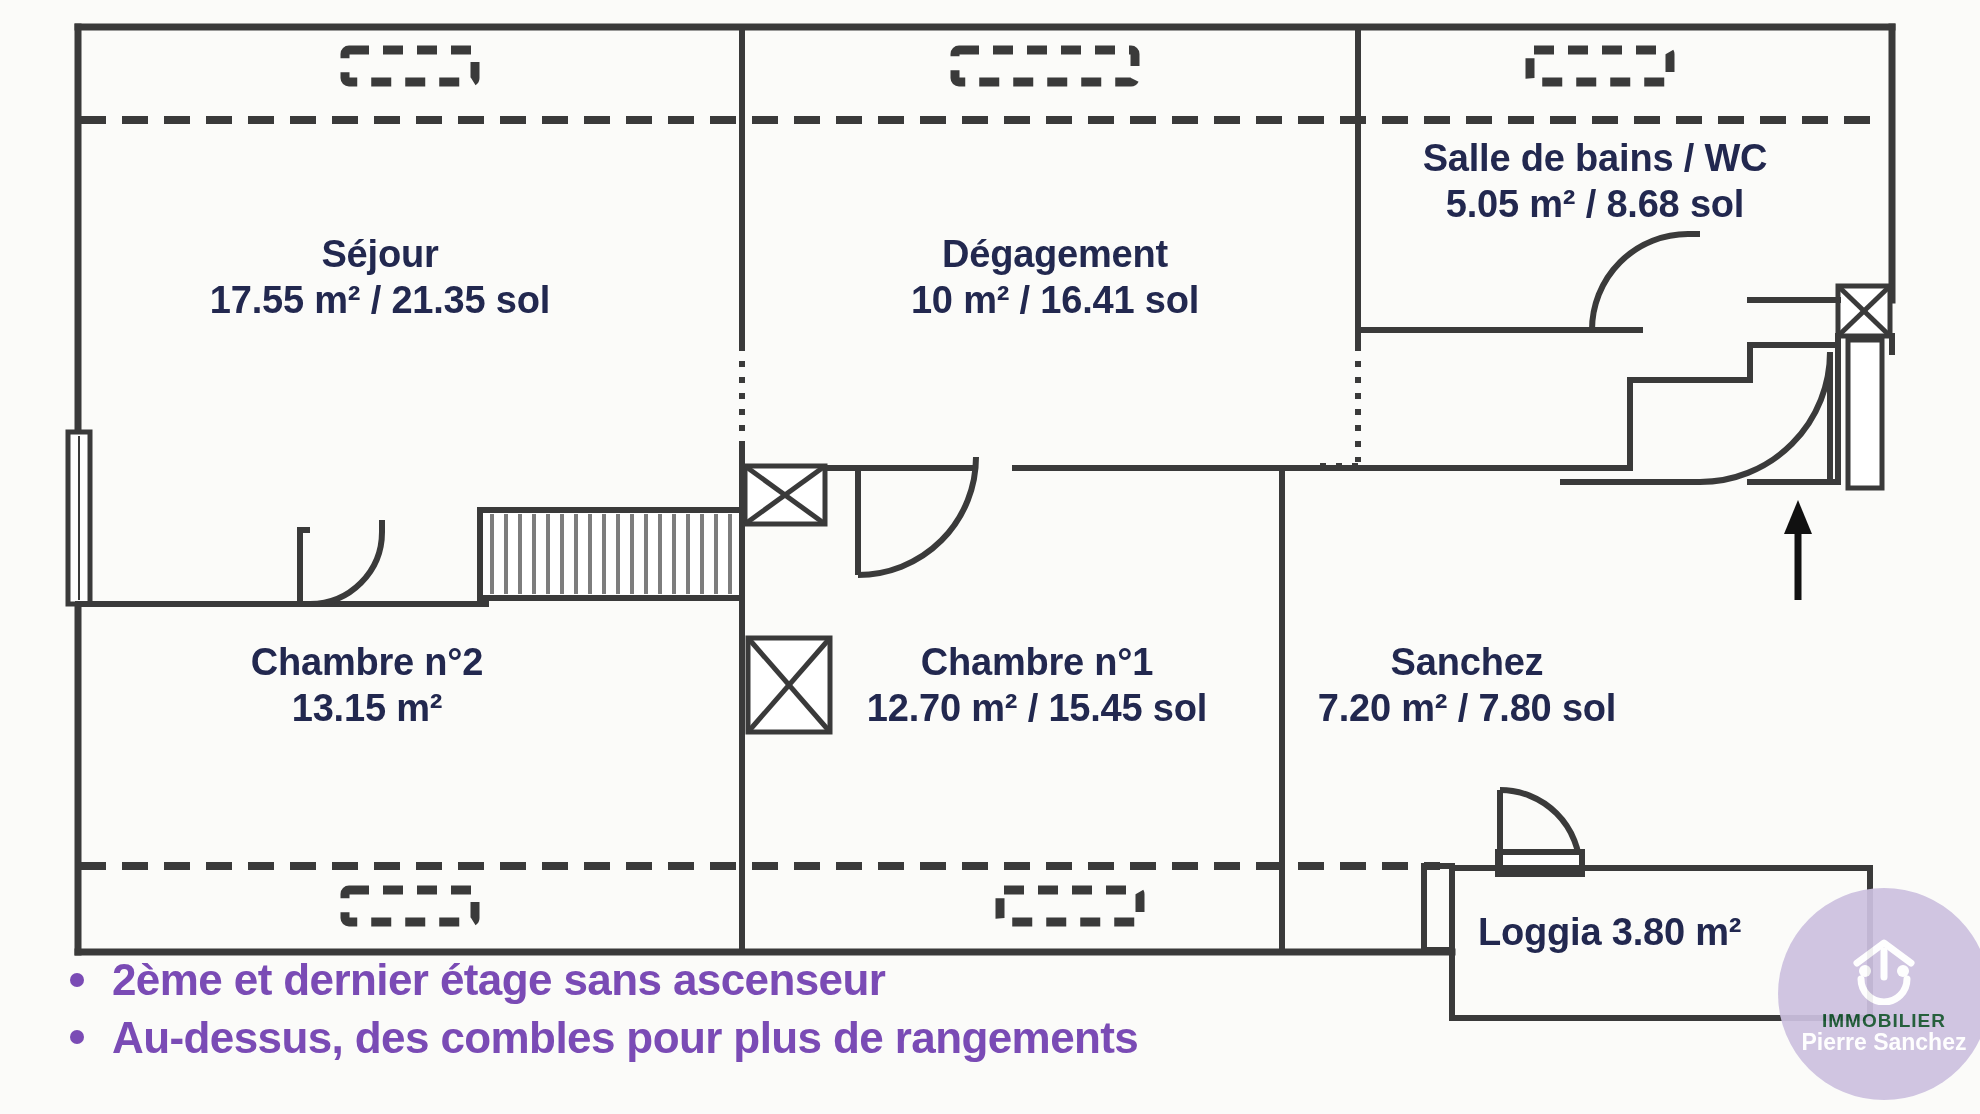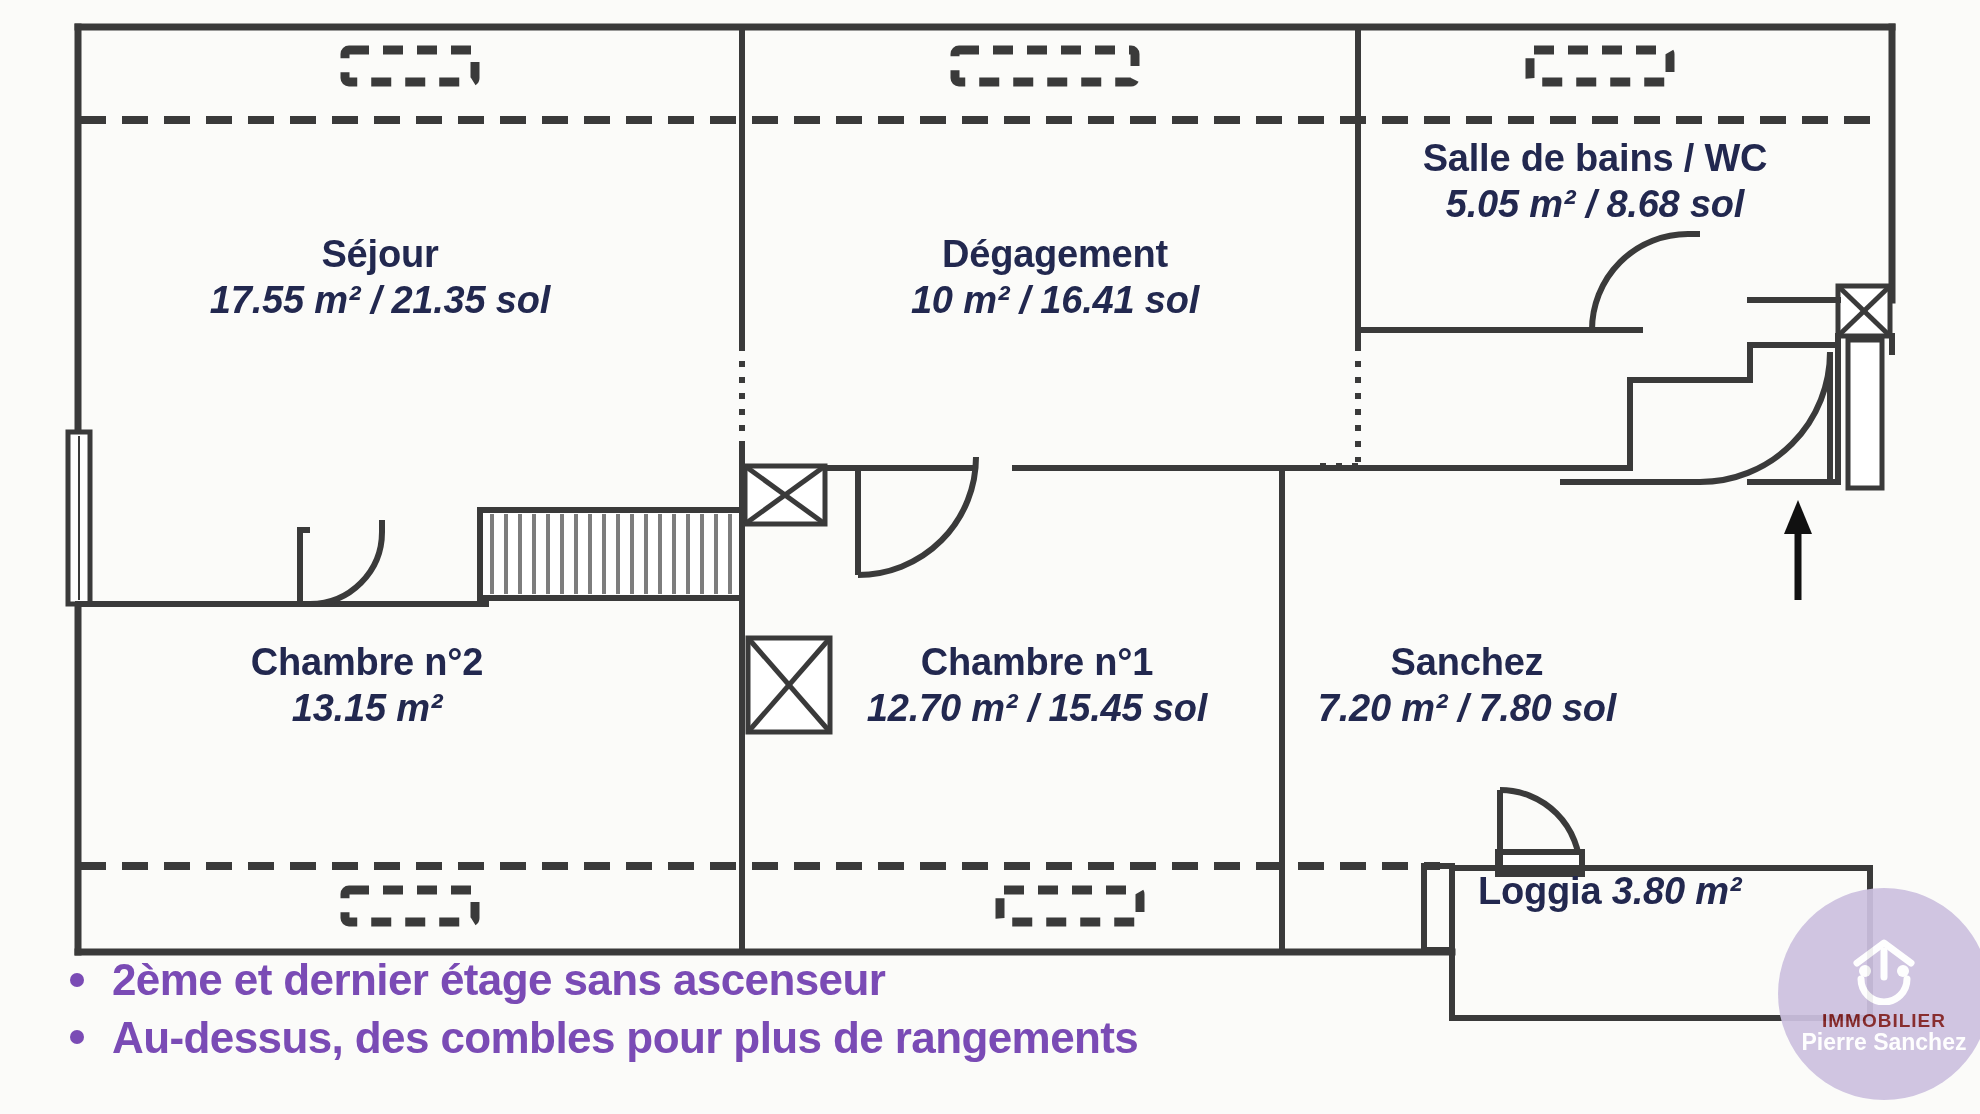--- a/index.html
+++ b/index.html
@@ -28,21 +28,21 @@
     position: absolute;
     color: #22284f;
     font-weight: bold;
     font-family: "Liberation Sans", sans-serif;
     line-height: 1.20;
     text-align: center;
     white-space: nowrap;
     letter-spacing: -0.2px;
   }
   .room-label .rl-name { display: block; text-align: center; }
-  .room-label .rl-area { display: block; font-style: italic; }
+  .room-label .rl-area { display: block; }
   .room-label.inline .rl-name,
   .room-label.inline .rl-area { display: inline; }
 
   #bullets {
     position: absolute;
     left: 58px;
     top: 956px;
     width: 1300px;
   }
   .bullet-row {
@@ -75,21 +75,21 @@
     border-radius: 50%;
     background: #cdc1e0;
     opacity: 0.92;
     display: flex;
     flex-direction: column;
     align-items: center;
     justify-content: center;
   }
   #watermark .wm-icon { margin-bottom: 2px; }
   #watermark .wm-line1 {
-    color: #7f1d1d;
+    color: #14532d;
     font-weight: bold;
     font-size: 19px;
     letter-spacing: 1px;
     line-height: 1;
   }
   #watermark .wm-line2 {
     color: #ffffff;
     font-weight: bold;
     font-size: 23px;
     line-height: 1.1;
@@ -265,21 +265,21 @@
   <div class="room-label" style="left:818px; top:640px; width:438px; font-size:38px;">
     <span class="rl-name">Chambre n°1</span>
     <span class="rl-area">12.70 m² / 15.45 sol</span>
   </div>
 
   <div class="room-label" style="left:1272px; top:640px; width:390px; font-size:38px;">
     <span class="rl-name">Sanchez</span>
     <span class="rl-area">7.20 m² / 7.80 sol</span>
   </div>
 
-  <div class="room-label inline" style="left:1478px; top:869px; width:330px; font-size:38px; text-align:left;">
+  <div class="room-label inline" style="left:1478px; top:910px; width:330px; font-size:38px; text-align:left;">
     <span class="rl-name">Loggia</span><span>&nbsp;</span><span class="rl-area">3.80 m²</span>
   </div>
 
   <div id="bullets">
     <div class="bullet-row">
       <span class="bullet-dot"></span>
       <span>2ème et dernier étage sans ascenseur</span>
     </div>
     <div class="bullet-row">
       <span class="bullet-dot"></span>

